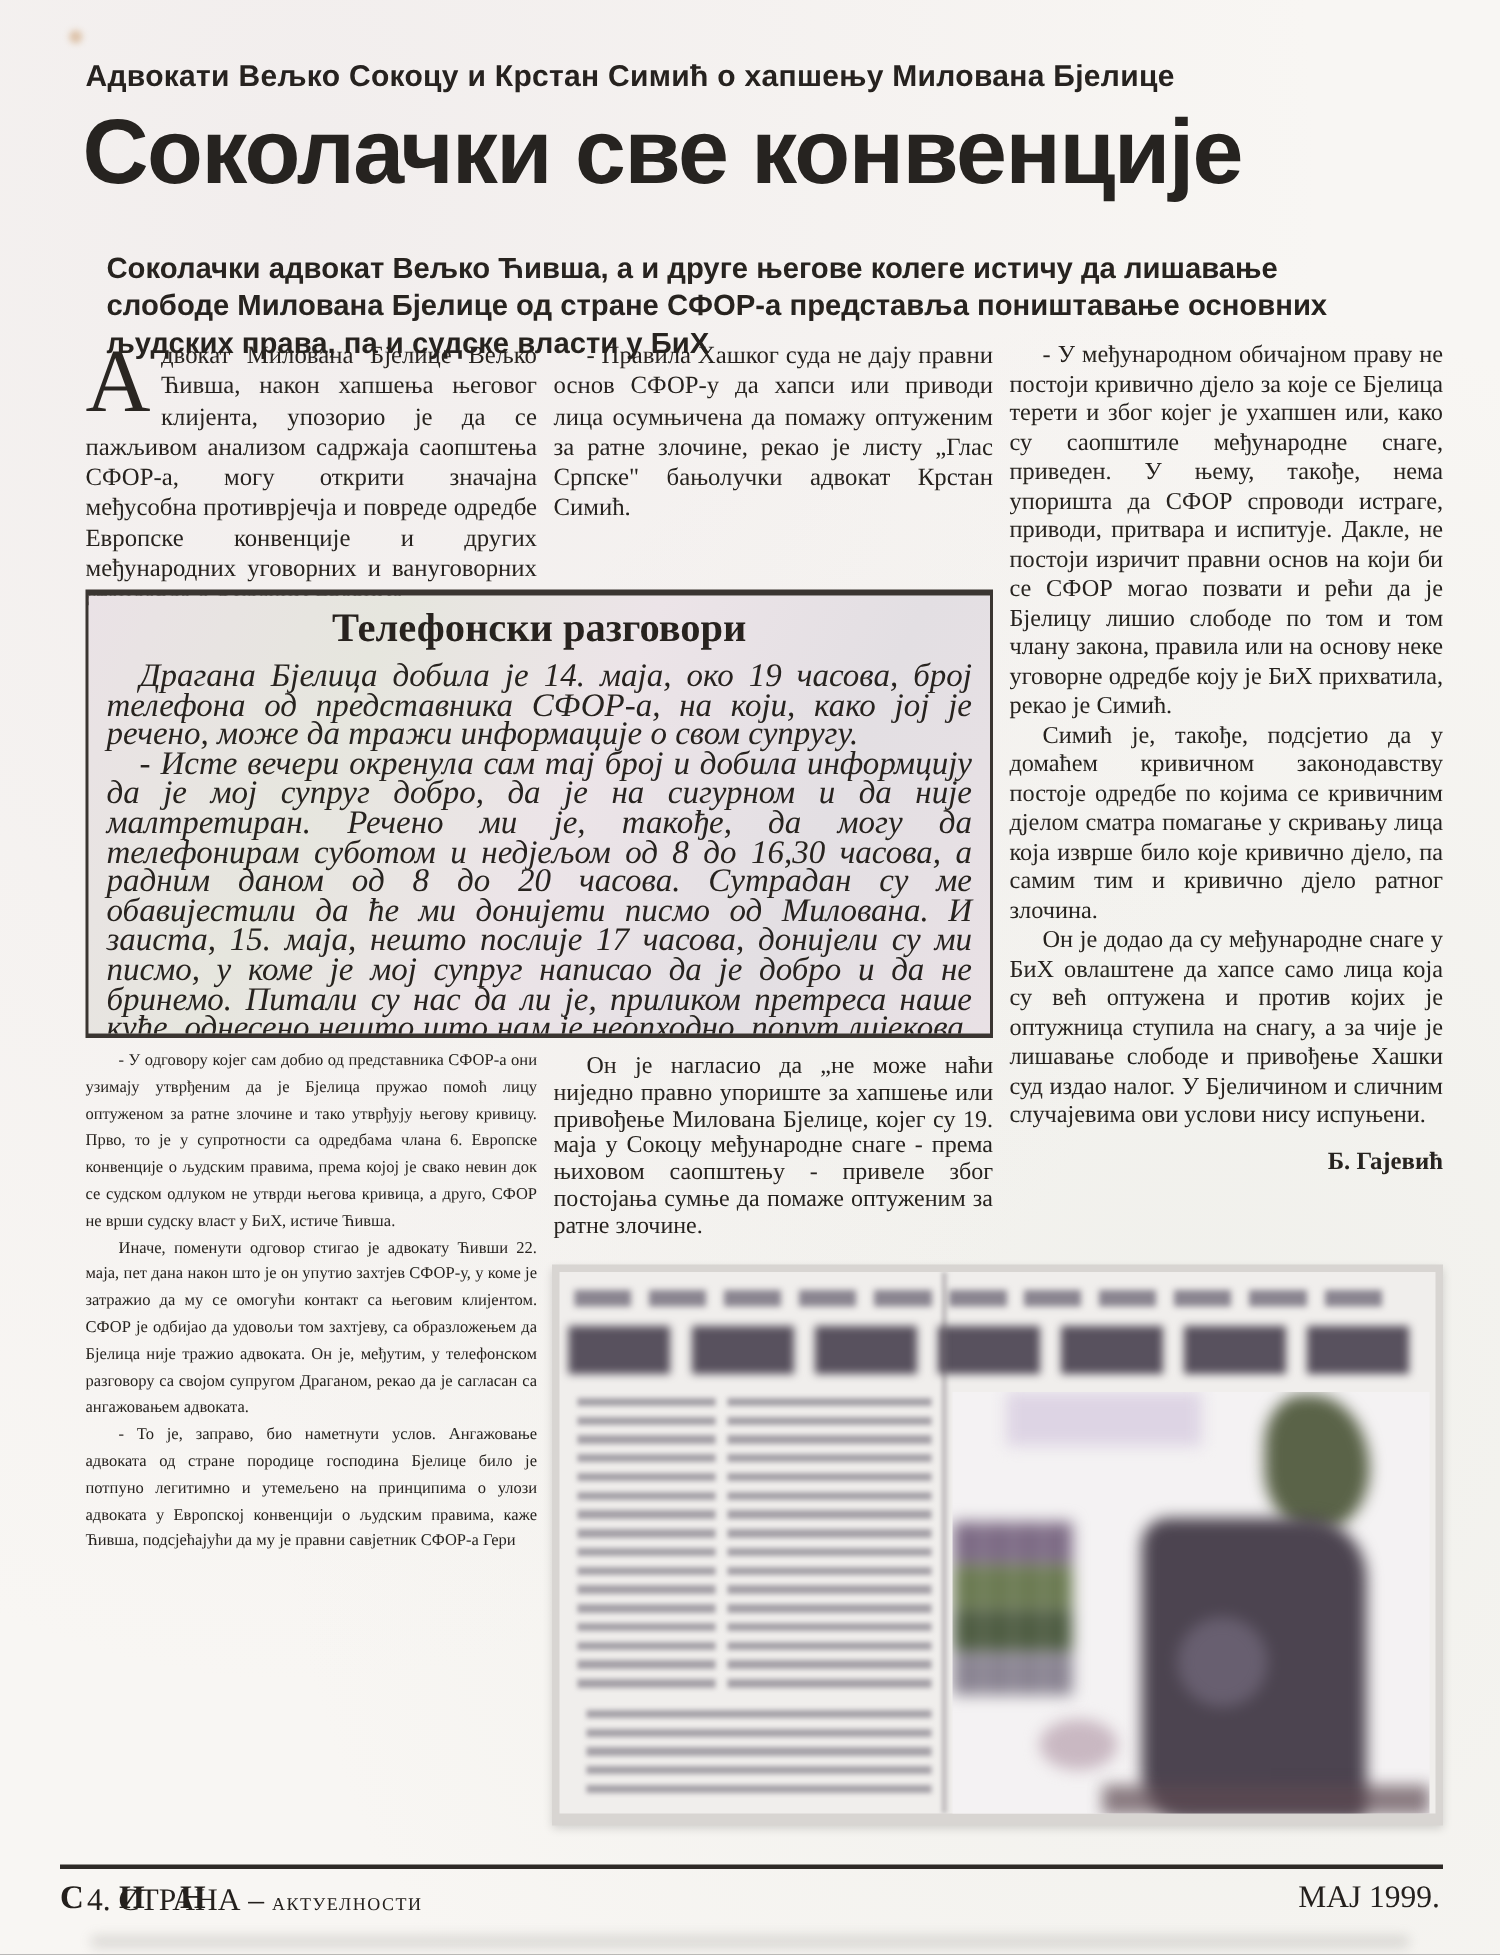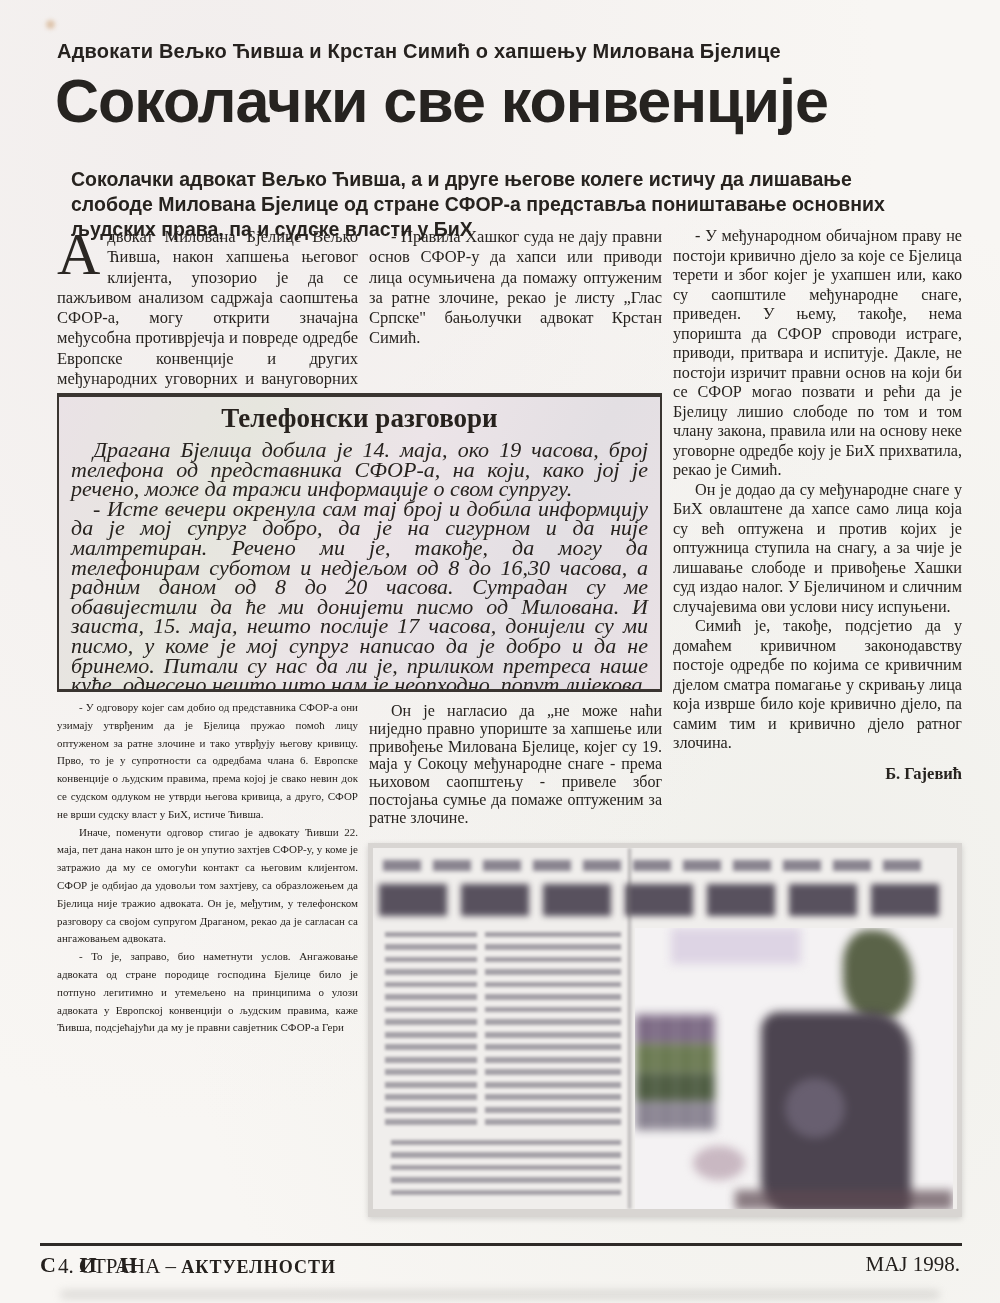--- a/index.html
+++ b/index.html
@@ -103,52 +103,52 @@
   .ph-dark   { left:126px; top:84px; width:150px; height:200px; background:#4c4450; border-radius:18px 40px 8px 30px; }
   .ph-dark2  { left:150px; top:150px; width:60px; height:60px;  background:#6f6678; border-radius:50%; opacity:.8; }
   .ph-pink   { left:58px;  top:218px; width:52px; height:34px;  background:#c9b8c2; border-radius:50%; }
   .ph-base   { left:100px; top:262px; width:218px; height:20px; background:#5e4a52; opacity:.7; }
 
   
   .footer-rule { position:absolute; left:40px; top:1243px; width:922px; height:3px; background:#2e2a27; }
   .footer-row { position:absolute; left:40px; top:1252px; width:922px; height:34px;
     font-family:"Liberation Serif", serif; color:#24201d; }
   .footer-left  { position:absolute; left:18px; top:2px; font-size:21px; }
-  .footer-left .sect { font-weight:bold; font-size:18px; letter-spacing:1px; }
+  .footer-left .sect { font-weight:normal; font-size:12px; letter-spacing:1px; }
   .footer-center{ position:absolute; left:0; right:0; top:0; text-align:left;
     font-weight:bold; font-size:22px; letter-spacing:9px; }
   .footer-right { position:absolute; right:2px; top:0; font-size:21px; }
   .footer-smudge { position:absolute; left:60px; top:1290px; width:880px; height:9px;
     background:#9a9894; opacity:.28; filter:blur(4px); border-radius:5px; }
 </style>
 </head>
 <body>
 
 <div class="page">
 
   <div class="speck"></div>
 
-  <div class="kicker">Адвокати Вељко Ћивша и Крстан Симић о хапшењу Милована Бјелице</div>
+  <div class="kicker">Адвокати Вељко Сокоцу и Крстан Симић о хапшењу Милована Бјелице</div>
   <h1 class="headline">Соколачки све конвенције</h1>
   <p class="lede">Соколачки адвокат Вељко Ћивша, а и друге његове колеге истичу да лишавање слободе Милована Бјелице од стране СФОР-а представља поништавање основних људских права, па и судске власти у БиХ</p>
 
   <section class="col col1-top">
     <p class="noindent">
       <span class="dropcap">А</span><span>двокат Милована Бјелице Вељко Ћивша, након хапшења његовог клијента, упозорио је да се пажљивом анализом садржаја саопштења СФОР-а, могу открити значајна међусобна противрјечја и повреде одредбе Европске конвенције и других међународних уговорних и вануговорних стандарда о људским правима.</span>
     </p>
   </section>
 
   <section class="col col2-top">
     <p>- Правила Хашког суда не дају правни основ СФОР-у да хапси или приводи лица осумњичена да помажу оптуженим за ратне злочине, рекао је листу „Глас Српске" бањолучки адвокат Крстан Симић.</p>
   </section>
 
   <section class="col col3">
     <p>- У међународном обичајном праву не постоји кривично дјело за које се Бјелица терети и због којег је ухапшен или, како су саопштиле међународне снаге, приведен. У њему, такође, нема упоришта да СФОР спроводи истраге, приводи, притвара и испитује. Дакле, не постоји изричит правни основ на који би се СФОР могао позвати и рећи да је Бјелицу лишио слободе по том и том члану закона, правила или на основу неке уговорне одредбе коју је БиХ прихватила, рекао је Симић.</p>
+    <p>Симић је, такође, подсјетио да у домаћем кривичном законодавству постоје одредбе по којима се кривичним дјелом сматра помагање у скривању лица која изврше било које кривично дјело, па самим тим и кривично дјело ратног злочина.</p>
     <p>Он је додао да су међународне снаге у БиХ овлаштене да хапсе само лица која су већ оптужена и против којих је оптужница ступила на снагу, а за чије је лишавање слободе и привођење Хашки суд издао налог. У Бјеличином и сличним случајевима ови услови нису испуњени.</p>
-    <p>Симић је, такође, подсјетио да у домаћем кривичном законодавству постоје одредбе по којима се кривичним дјелом сматра помагање у скривању лица која изврше било које кривично дјело, па самим тим и кривично дјело ратног злочина.</p>
     <p class="byline">Б. Гајевић</p>
   </section>
 
   <aside class="phone-box">
     <h2>Телефонски разговори</h2>
     <p>Драгана Бјелица добила је 14. маја, око 19 часова, број телефона од представника СФОР-а, на који, како јој је речено, може да тражи информације о свом супругу.</p>
     <p>- Исте вечери окренула сам тај број и добила информцију да је мој супруг добро, да је на сигурном и да није малтретиран. Речено ми је, такође, да могу да телефонирам суботом и недјељом од 8 до 16,30 часова, а радним даном од 8 до 20 часова. Сутрадан су ме обавијестили да ће ми донијети писмо од Милована. И заиста, 15. маја, нешто послије 17 часова, донијели су ми писмо, у коме је мој супруг написао да је добро и да не бринемо. Питали су нас да ли је, приликом претреса наше куће, однесено нешто што нам је неопходно, попут лијекова, личних докумената и слично. Поступали су коректно, каже Драгана Бјелица.</p>
     <p>Драгана је са Милованом, у два наврата, имала кратке телефонске разговоре.</p>
   </aside>
 
@@ -182,17 +182,17 @@
     </div>
   </figure>
 
   <div class="footer-rule"></div>
   <div class="footer-row">
     <div class="footer-left">
       <span>4. СТРАНА –</span>
       <span class="sect">АКТУЕЛНОСТИ</span>
     </div>
     <div class="footer-center">С И Н</div>
-    <div class="footer-right">МАЈ 1998.</div>
+    <div class="footer-right">МАЈ 1999.</div>
   </div>
   <div class="footer-smudge"></div>
 
 </div>
 
 </body></html>

